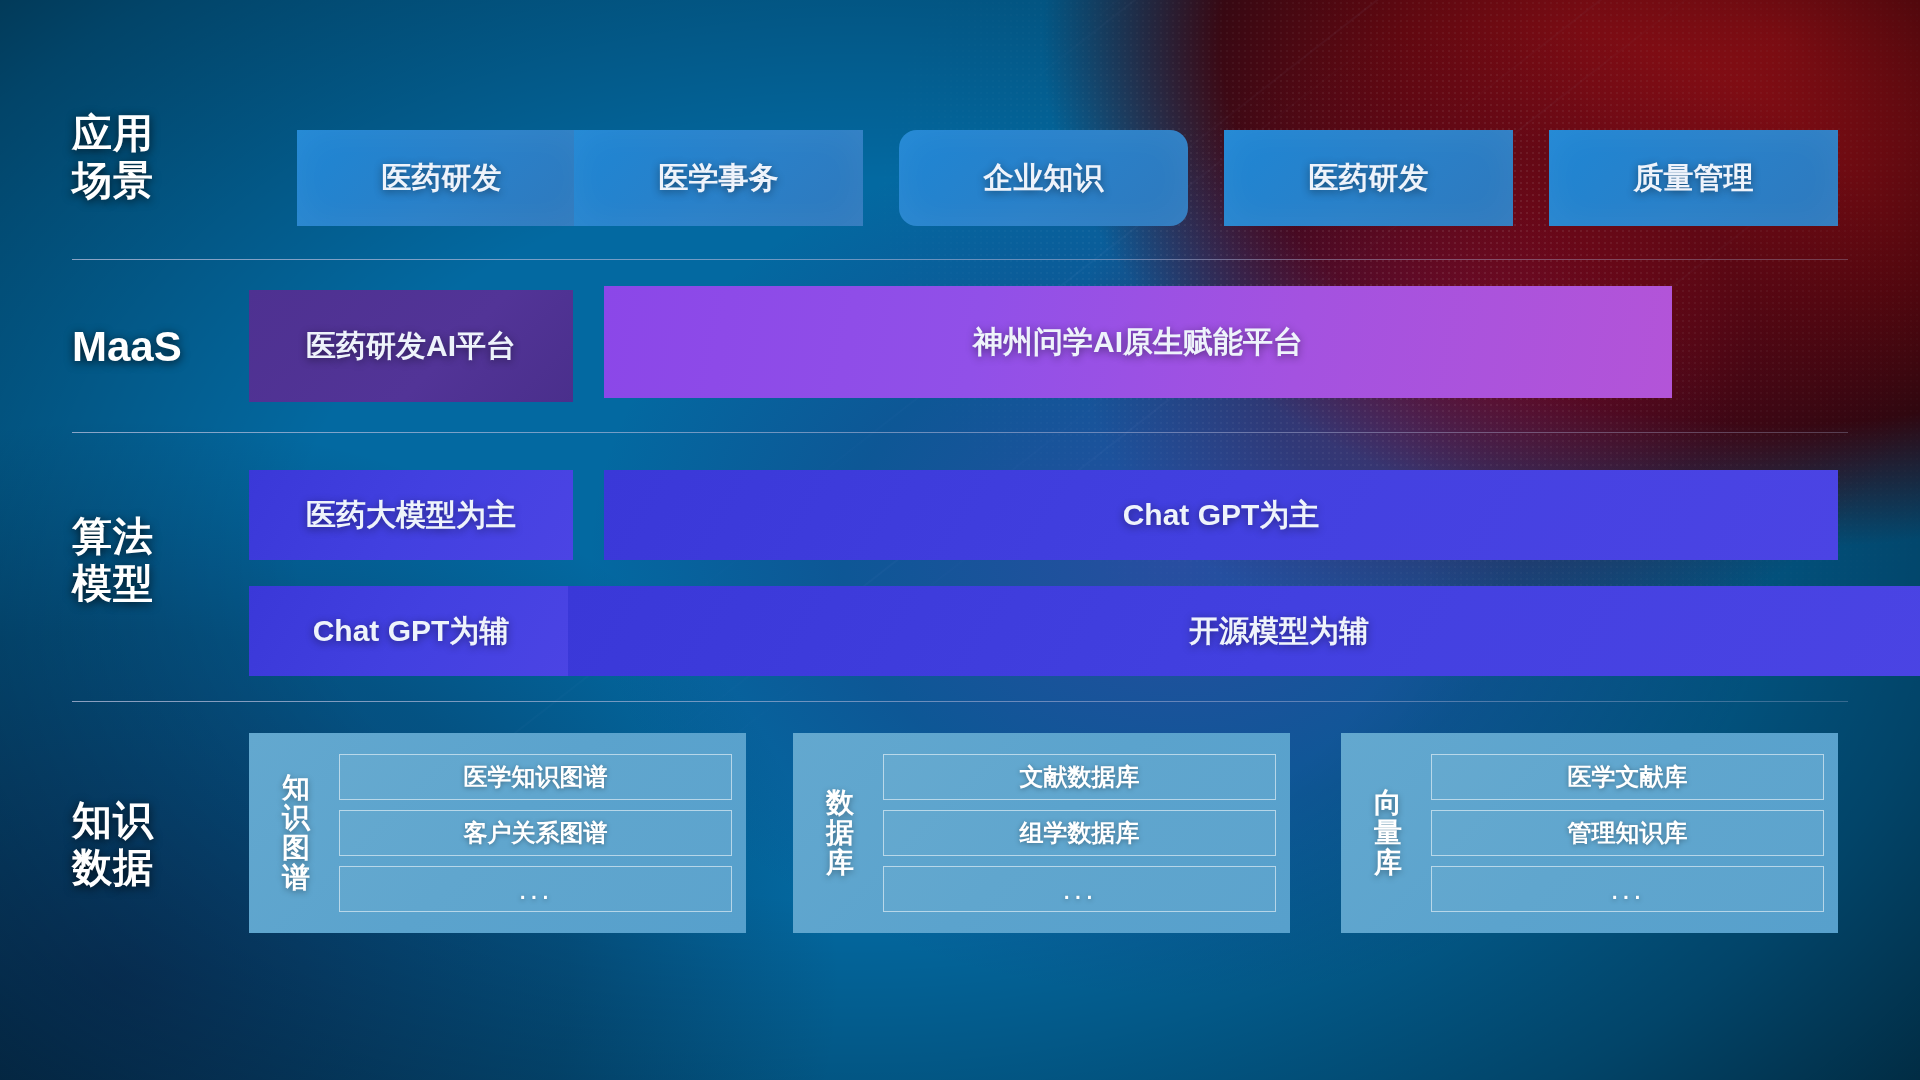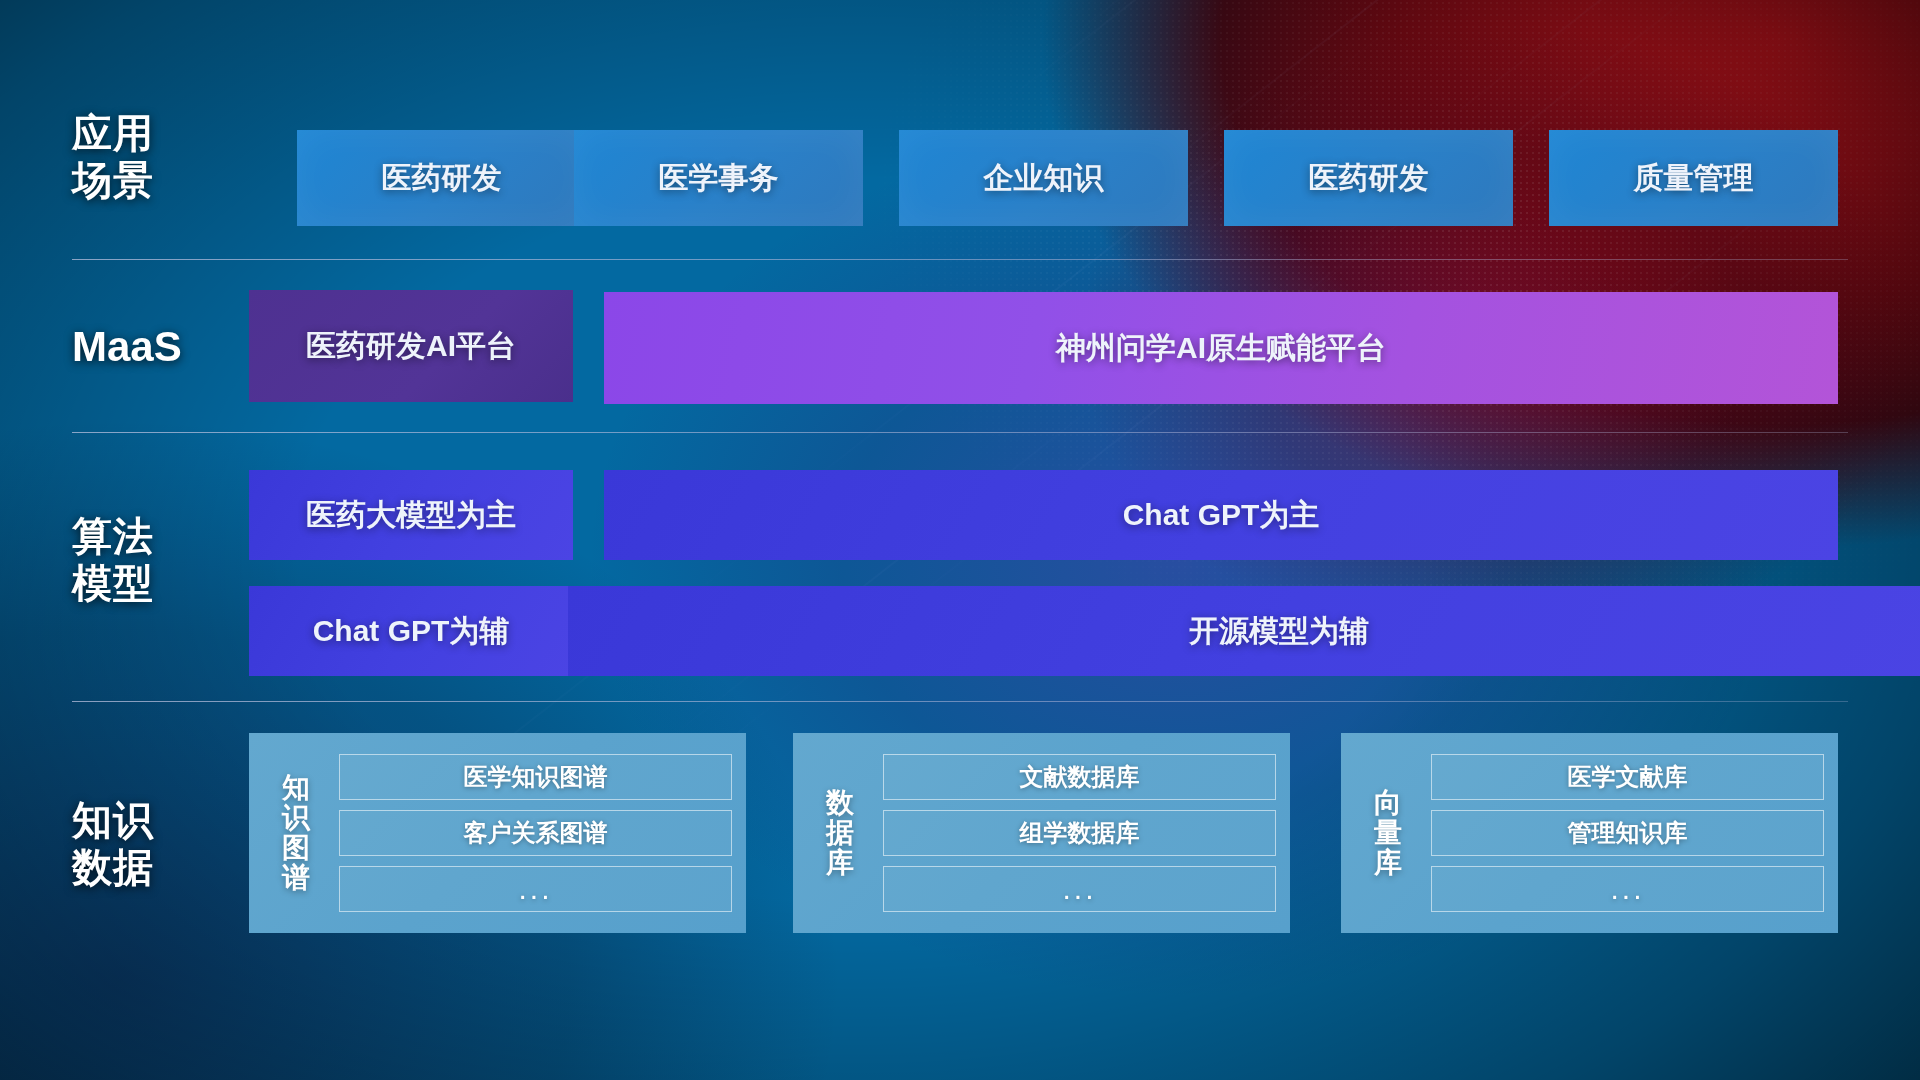--- a/index.html
+++ b/index.html
@@ -139,40 +139,40 @@
     <span class="cn">应用</span>
     <span class="cn">场景</span>
   </div>
 
   <div class="box app-box" style="left:249px; width:289px; top:130px;margin-left:48px;">
     <span>医药研发</span>
   </div>
   <div class="box app-box" style="left:574px; width:289px; top:130px;">
     <span>医学事务</span>
   </div>
-  <div class="box app-box" style="left:899px; width:289px; top:130px;">
+  <div class="box app-box" style="left:899px; width:289px; top:130px;border-radius:18px;">
     <span>企业知识</span>
   </div>
   <div class="box app-box" style="left:1224px; width:289px; top:130px;">
     <span>医药研发</span>
   </div>
   <div class="box app-box" style="left:1549px; width:289px; top:130px;">
     <span>质量管理</span>
   </div>
 
   <div class="divider" style="top:259px;"></div>
 
   <div class="rowlabel" style="top:322px;">
     <span class="en">MaaS</span>
   </div>
 
   <div class="box maas-left" style="left:249px; width:324px; top:290px;">
     <span>医药研发AI平台</span>
   </div>
-  <div class="box maas-right" style="left:604px; width:1234px; top:292px;">
+  <div class="box maas-right" style="left:604px; width:1068px; top:286px;">
     <span>神州问学AI原生赋能平台</span>
   </div>
 
   <div class="divider" style="top:432px;"></div>
 
   <div class="rowlabel" style="top:513px;">
     <span class="cn">算法</span>
     <span class="cn">模型</span>
   </div>
 

